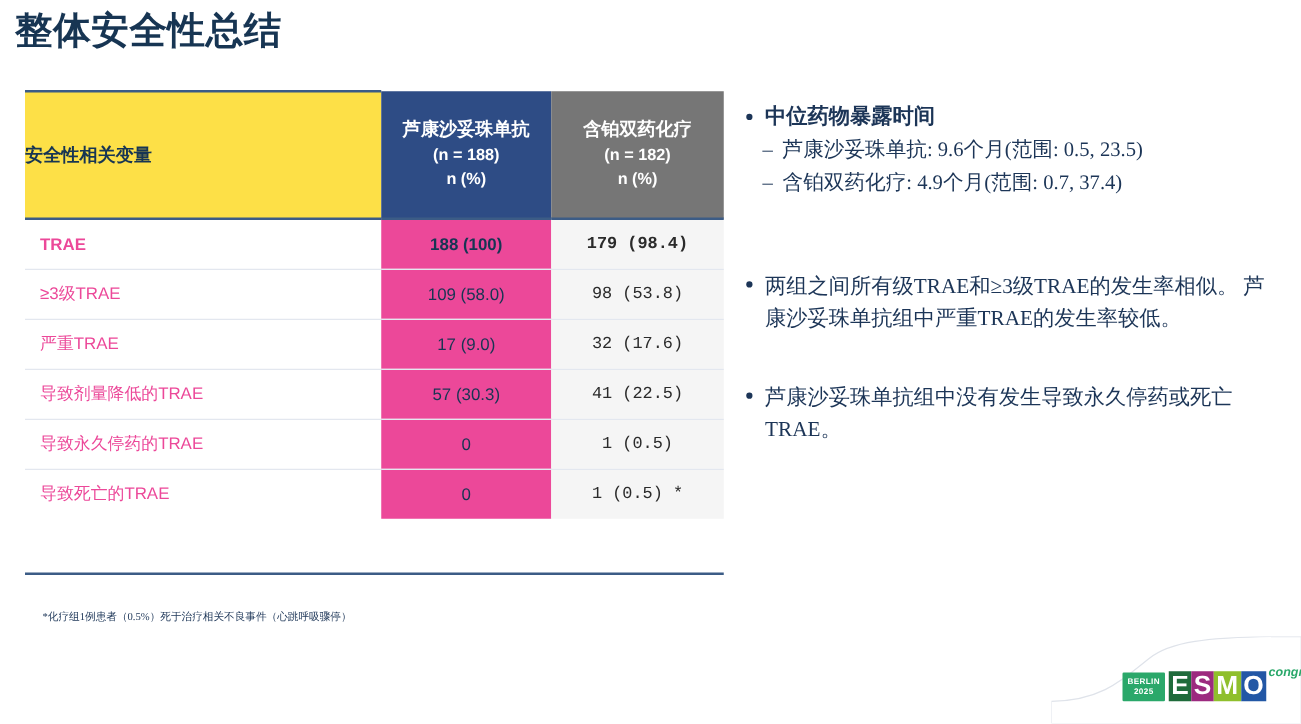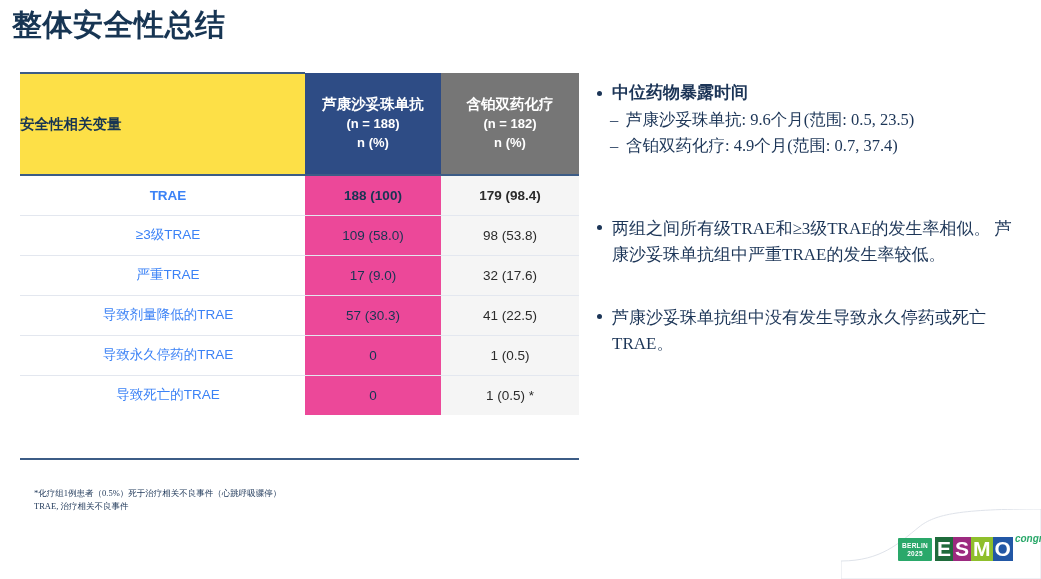--- a/index.html
+++ b/index.html
@@ -99,33 +99,34 @@
     height: 40px;
     box-sizing: border-box;
     border-bottom: 1px solid #e3e7ef;
     vertical-align: middle;
   }
   tbody tr:first-child td { border-top: 2px solid #3c5c86; }
   tbody tr:last-child td  { border-bottom: none; }
 
   td.cell-label {
     background: #ffffff;
-    color: #3b82f6;
-    text-align: center;
+    color: #ec4899;
+    text-align: left;
     padding-left: 12px;
   }
   td.cell-a {
     background: #ec4899;
     color: #173553;
     text-align: center;
   }
   td.cell-b {
     background: #f5f5f5;
     color: #2b2b2b;
     text-align: center;
+    font-family: Liberation Mono, monospace;
   }
   tbody tr.row-strong td.cell-label,
   tbody tr.row-strong td.cell-a,
   tbody tr.row-strong td.cell-b { font-weight: bold; }
 
   .table-bottom-rule {
     position: absolute;
     left: 20px;
     top: 458px;
     width: 559px;
@@ -320,21 +321,20 @@
         <td class="cell-a">0</td>
         <td class="cell-b">1 (0.5) *</td>
       </tr>
     </tbody>
   </table>
 </div>
 <div class="table-bottom-rule"></div>
 
 <div class="footnotes">
   <span class="fn">*化疗组1例患者（0.5%）死于治疗相关不良事件（心跳呼吸骤停）</span>
-  <span class="fn">TRAE, 治疗相关不良事件</span>
 </div>
 
 <div class="notes">
 
   <div class="bullet b-head">中位药物暴露时间</div>
 
   <div class="subline">芦康沙妥珠单抗: 9.6个月(范围: 0.5, 23.5)</div>
 
   <div class="subline">含铂双药化疗: 4.9个月(范围: 0.7, 37.4)</div>
 

